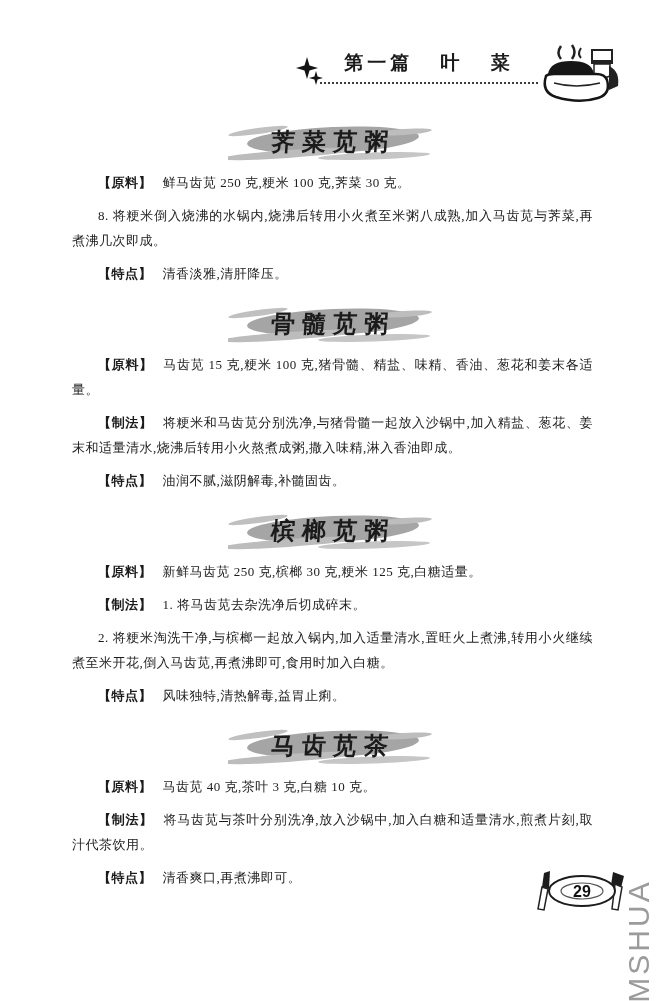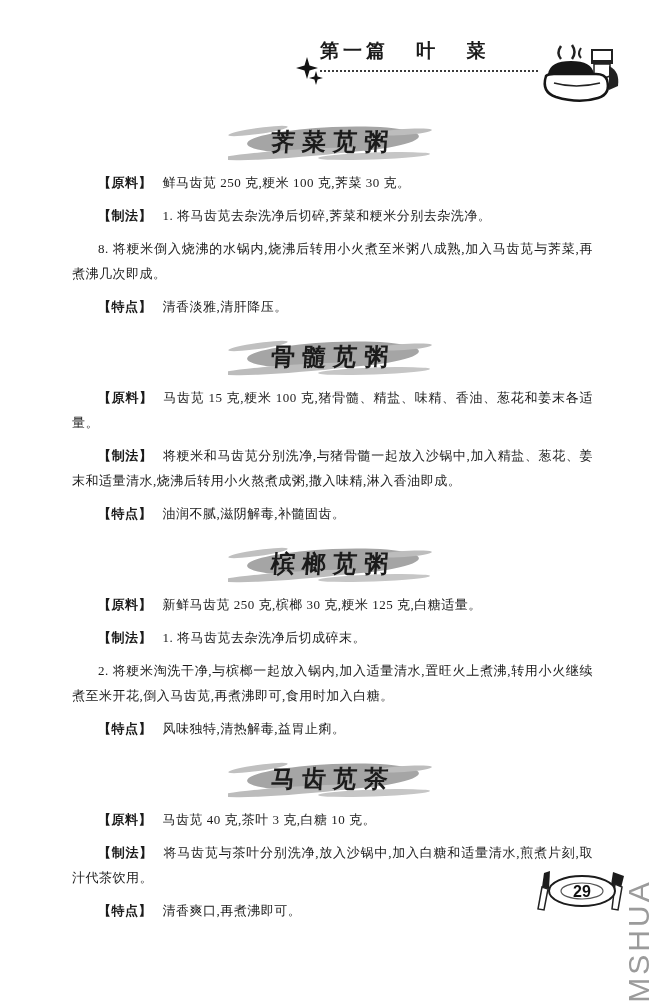--- a/index.html
+++ b/index.html
@@ -4,22 +4,22 @@
 <style>
   html,body { margin:0; padding:0; background:#ffffff; }
   .page {
     position:relative; width:664px; height:1001px; background:#fff;
     font-family:"Liberation Serif","DejaVu Serif",serif; color:#1b1b1b;
     overflow:hidden;
   }
   
   .stars-icon { position:absolute; top:56px; left:294px; }
   .chapter-header {
-    position:absolute; top:38px; left:320px; width:218px;
-    border-bottom:2px dotted #3c3c3c; padding-bottom:6px; text-align:left;
+    position:absolute; top:50px; left:320px; width:218px;
+    border-bottom:2px dotted #3c3c3c; padding-bottom:6px; text-align:center;
   }
   .chapter-title {
     font-family:"Liberation Sans","DejaVu Sans",sans-serif;
     font-size:19px; font-weight:bold; letter-spacing:4px; word-spacing:18px;
     white-space:nowrap;
   }
   .chef-icon { position:absolute; top:42px; left:536px; }
   
   .content { position:absolute; top:104px; left:64px; width:537px; }
   .title-wrap { text-align:center; margin:14px 0 4px; height:44px; position:relative; }
@@ -84,21 +84,20 @@
             <ellipse cx="105" cy="21" rx="86" ry="13" fill="#a5a5a5" transform="rotate(-2.5 105 21)"></ellipse>
             <ellipse cx="60" cy="35" rx="68" ry="4" fill="#bcbcbc" transform="rotate(-4 60 35)"></ellipse>
             <ellipse cx="146" cy="37" rx="56" ry="3.5" fill="#c6c6c6" transform="rotate(-2 146 37)"></ellipse>
             <ellipse cx="30" cy="12" rx="30" ry="3" fill="#c0c0c0" transform="rotate(-8 30 12)"></ellipse>
             <ellipse cx="176" cy="13" rx="28" ry="3" fill="#bdbdbd" transform="rotate(-4 176 13)"></ellipse>
           </svg>
           <span class="recipe-title">荠菜苋粥</span>
         </span>
       </div>
       <p class="para"><b class="plabel">【原料】</b><span>鲜马齿苋 250 克,粳米 100 克,荠菜 30 克。</span></p>
-      <p class="para"><b class="plabel">【制法】</b><span>1. 将马齿苋去杂洗净后切碎,荠菜和粳米分别去杂洗净。</span></p>
       <p class="para"><b class="plabel"></b><span>8. 将粳米倒入烧沸的水锅内,烧沸后转用小火煮至米粥八成熟,加入马齿苋与荠菜,再煮沸几次即成。</span></p>
       <p class="para"><b class="plabel">【特点】</b><span>清香淡雅,清肝降压。</span></p>
     </section>
 
     <section class="recipe">
       <div class="title-wrap">
         <span class="brush">
           <svg class="brush-bg" width="210" height="48" viewBox="0 0 210 48">
             <ellipse cx="105" cy="21" rx="86" ry="13" fill="#a5a5a5" transform="rotate(-2.5 105 21)"></ellipse>
             <ellipse cx="60" cy="35" rx="68" ry="4" fill="#bcbcbc" transform="rotate(-4 60 35)"></ellipse>

